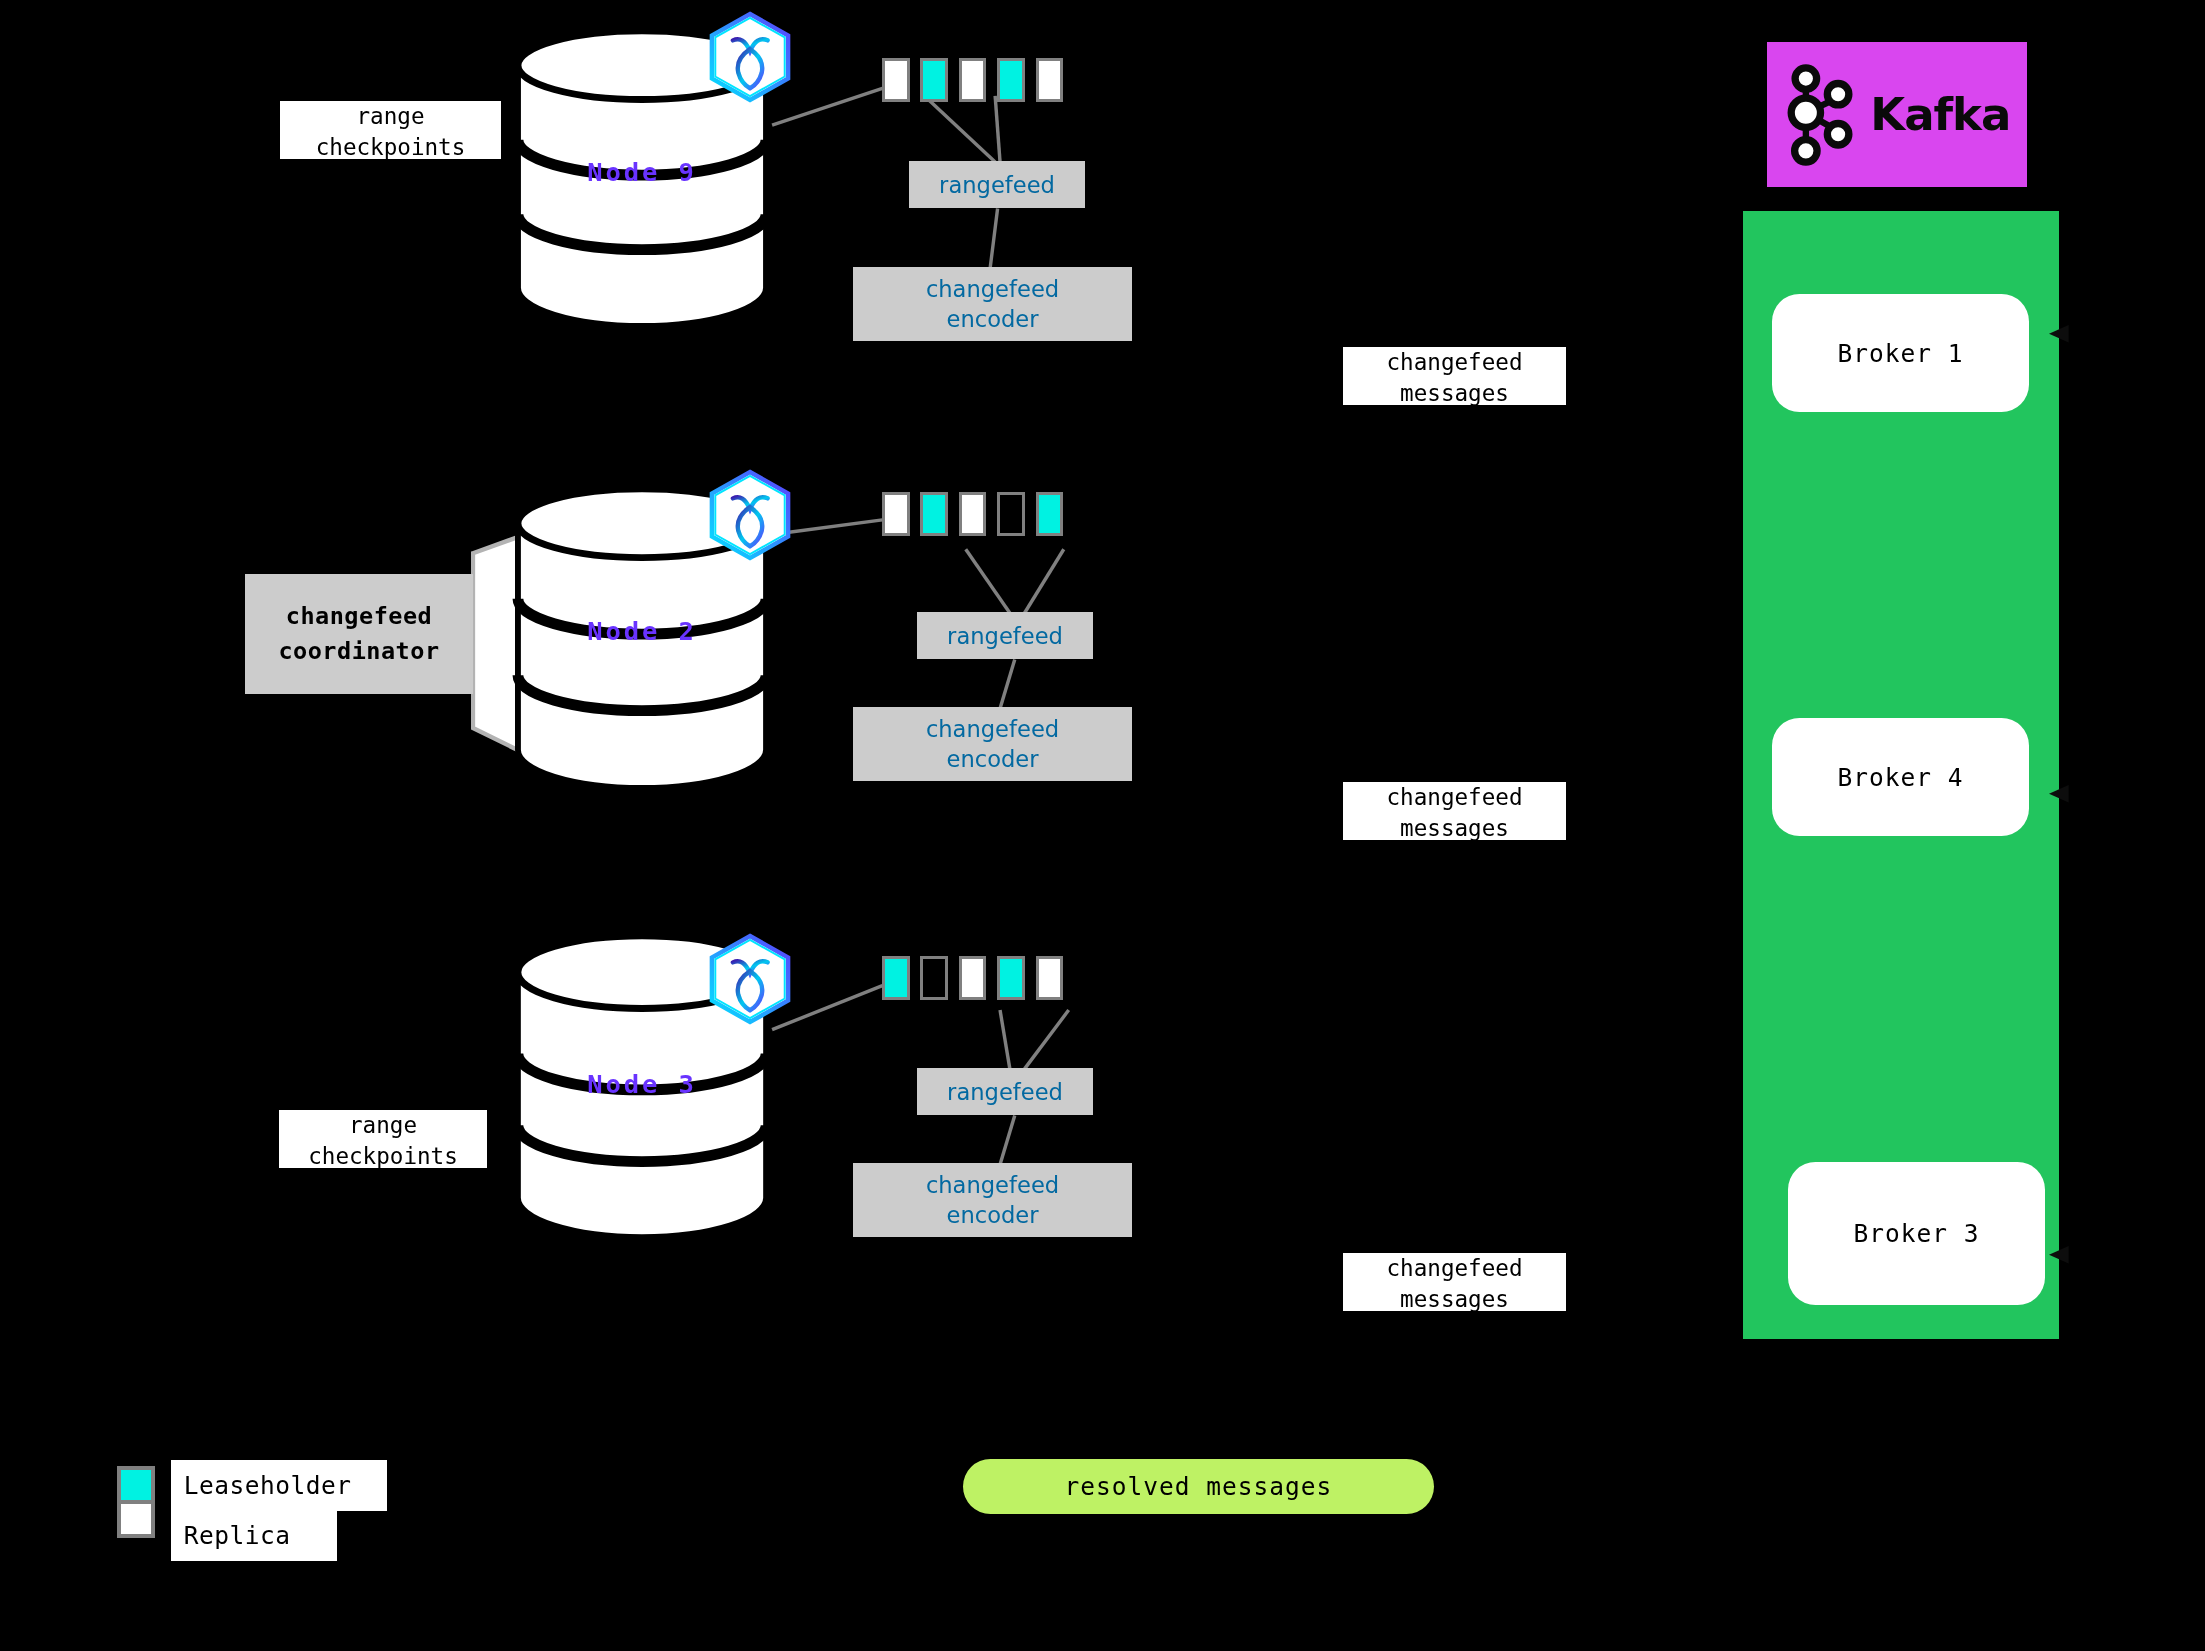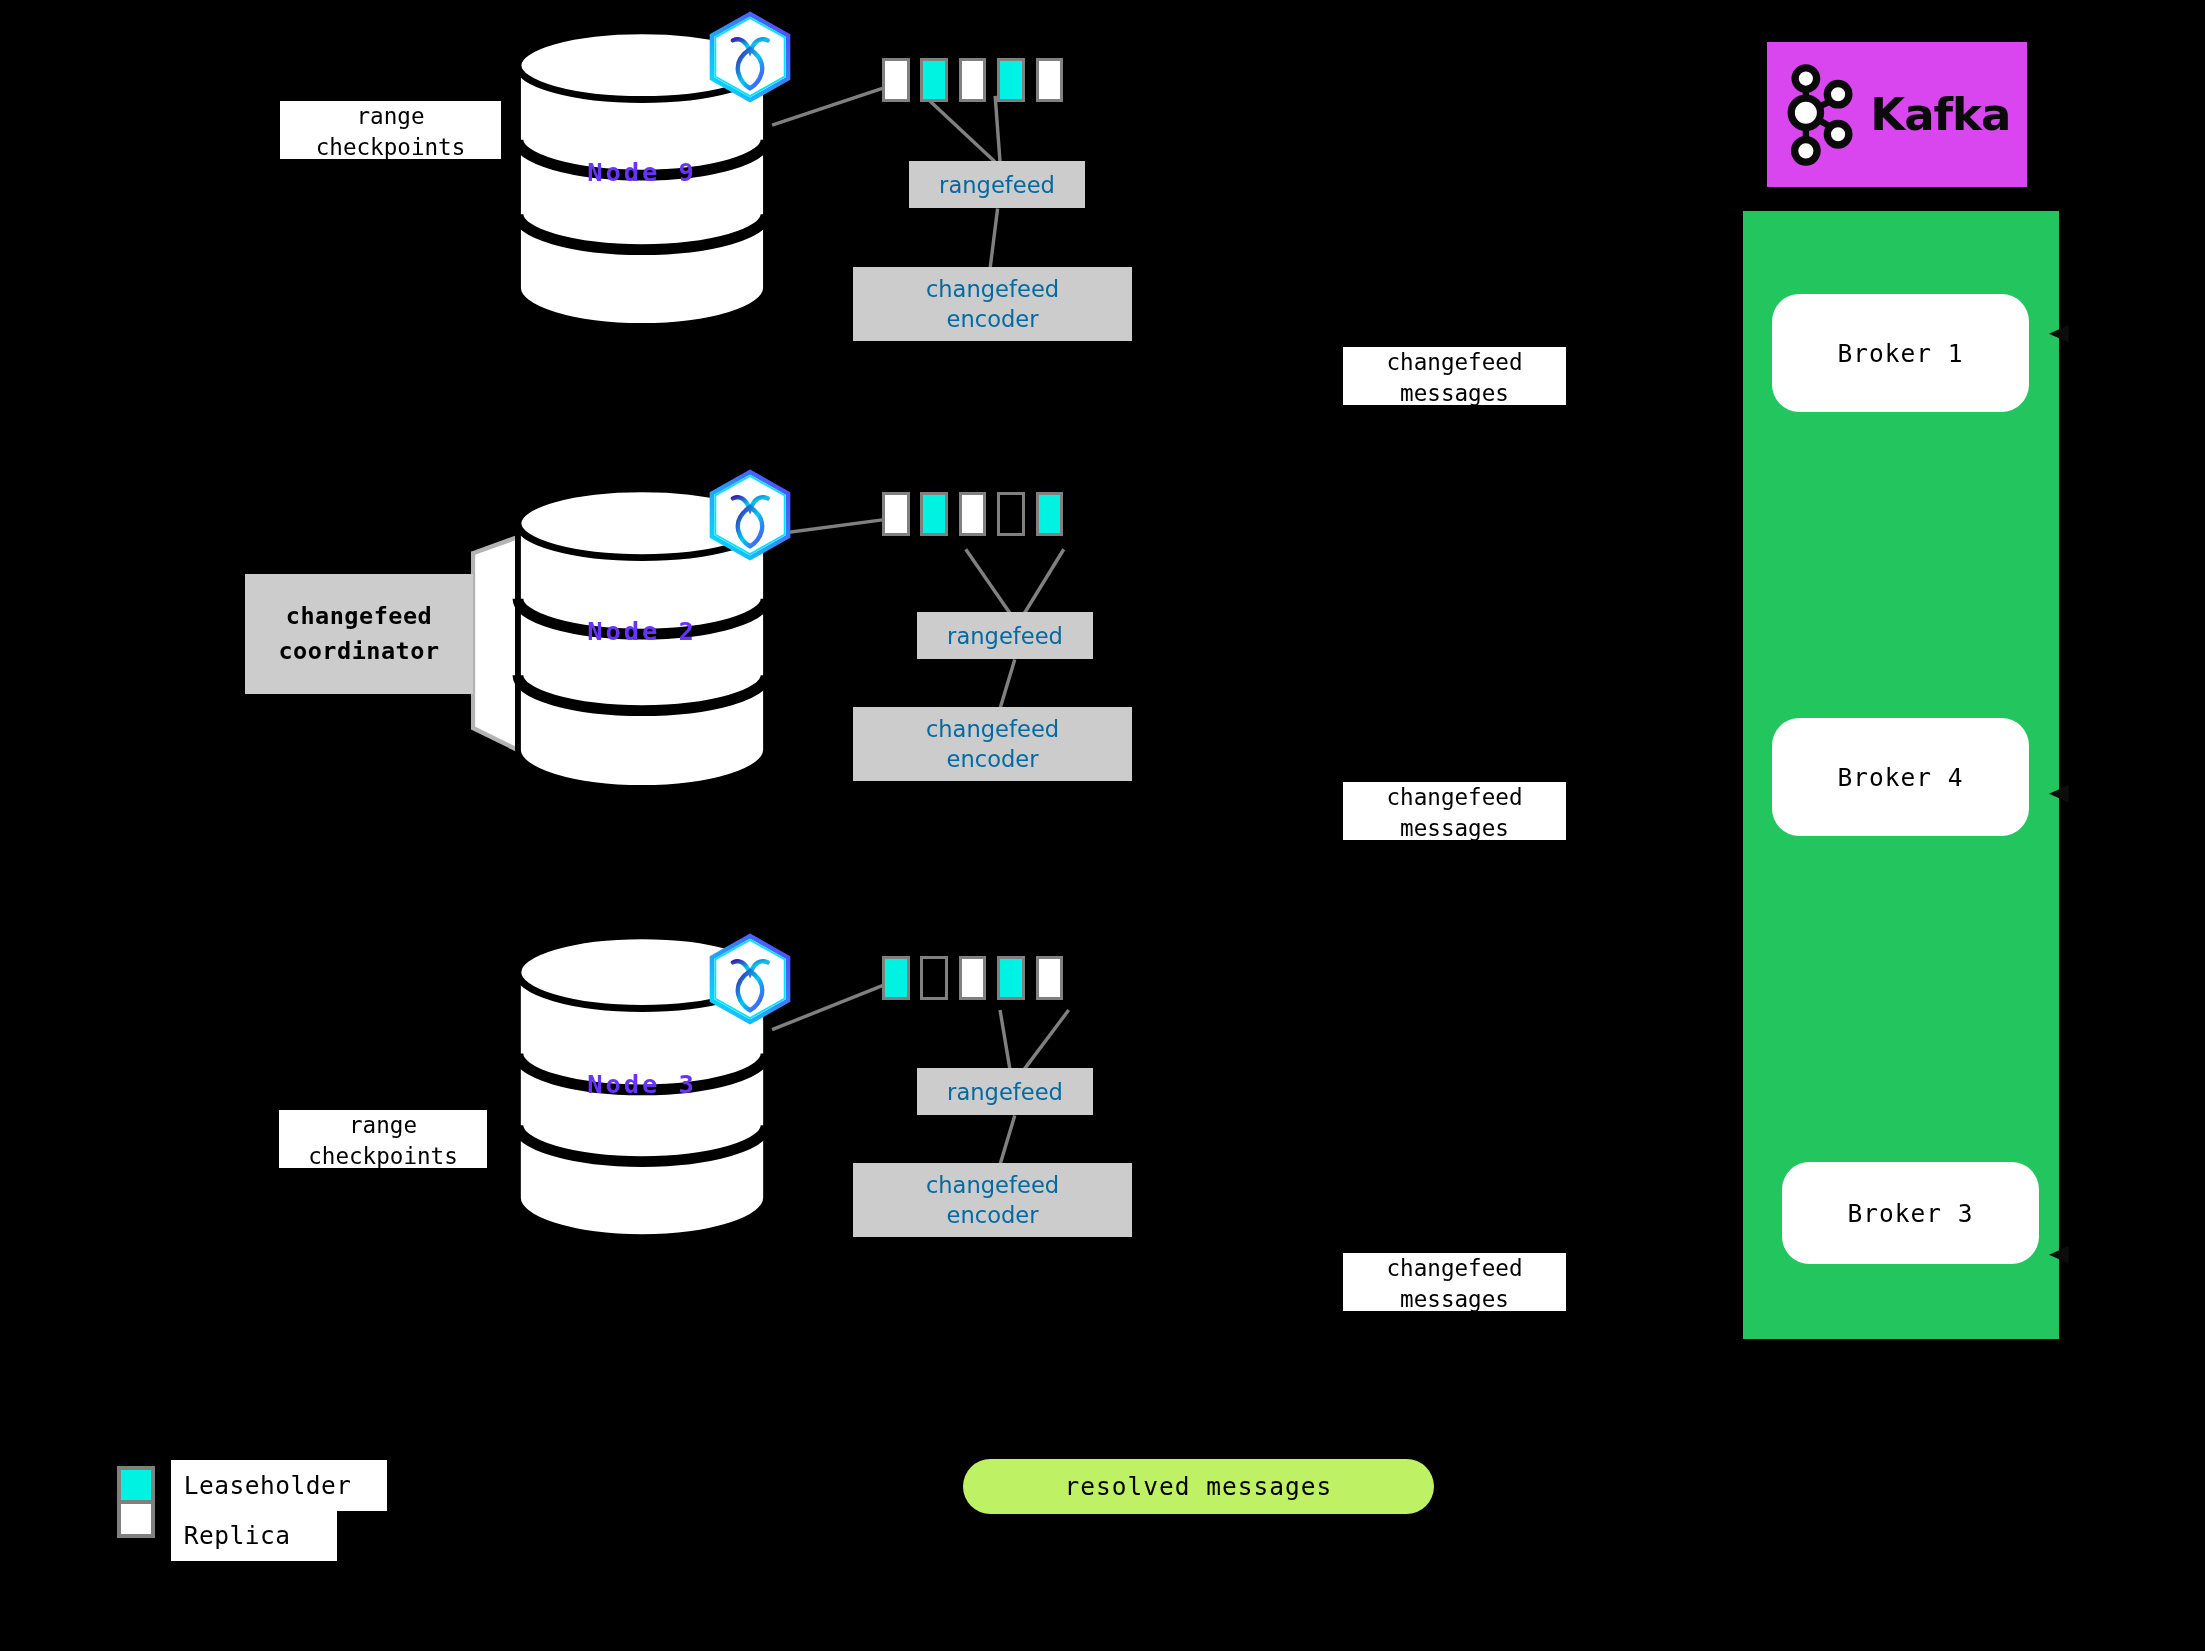--- a/index.html
+++ b/index.html
@@ -296,21 +296,21 @@
     <span class="ktext">Kafka</span>
   </div>
 
   <div class="abs kpanel" style="left:1743px;top:211px;width:316px;height:1128px;">
     <div class="abs broker" style="left:29px;top:83px;width:257px;height:118px;">
       <span>Broker 1</span>
     </div>
     <div class="abs broker" style="left:29px;top:507px;width:257px;height:118px;">
       <span>Broker 4</span>
     </div>
-    <div class="abs broker" style="left:39px;top:951px;width:257px;height:102px;justify-content:center;">
+    <div class="abs broker" style="left:45px;top:951px;width:257px;height:143px;justify-content:center;">
       <span>Broker 3</span>
     </div>
   </div>
 
   <div class="abs" style="left:2049px;top:324px;width:22.6px;height:19.6px;">
     <svg width="22.6" height="19.6" viewBox="0 0 46 40">
         <polygon points="0,20 40,2 40,38" fill="#0d0d0d"></polygon>
       </svg>
   </div>
   <div class="abs" style="left:2049px;top:784px;width:22.6px;height:19.6px;">

